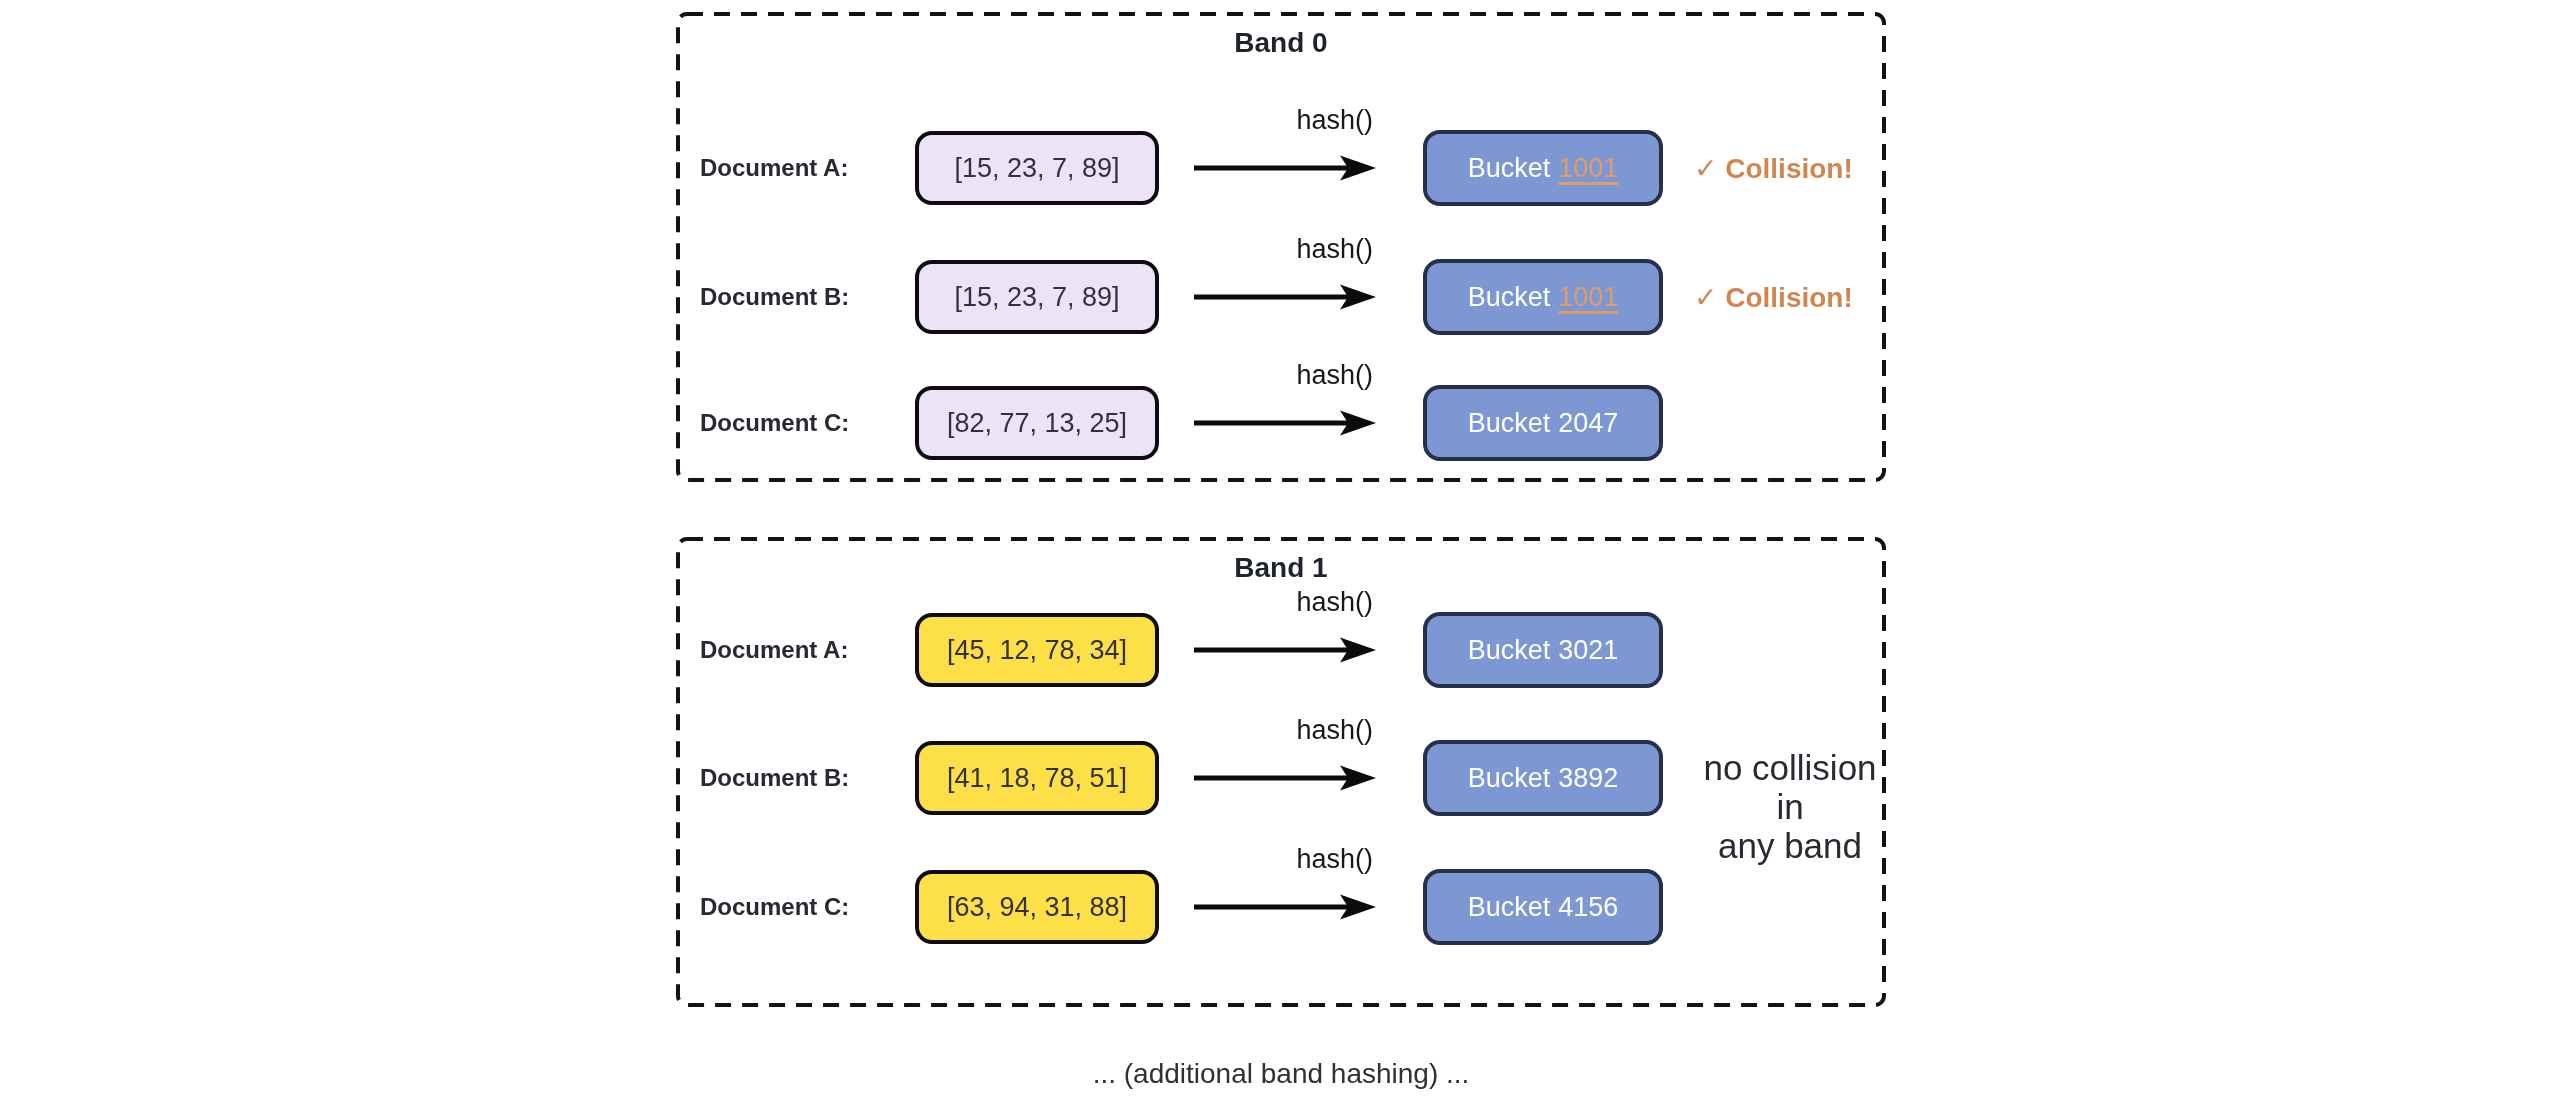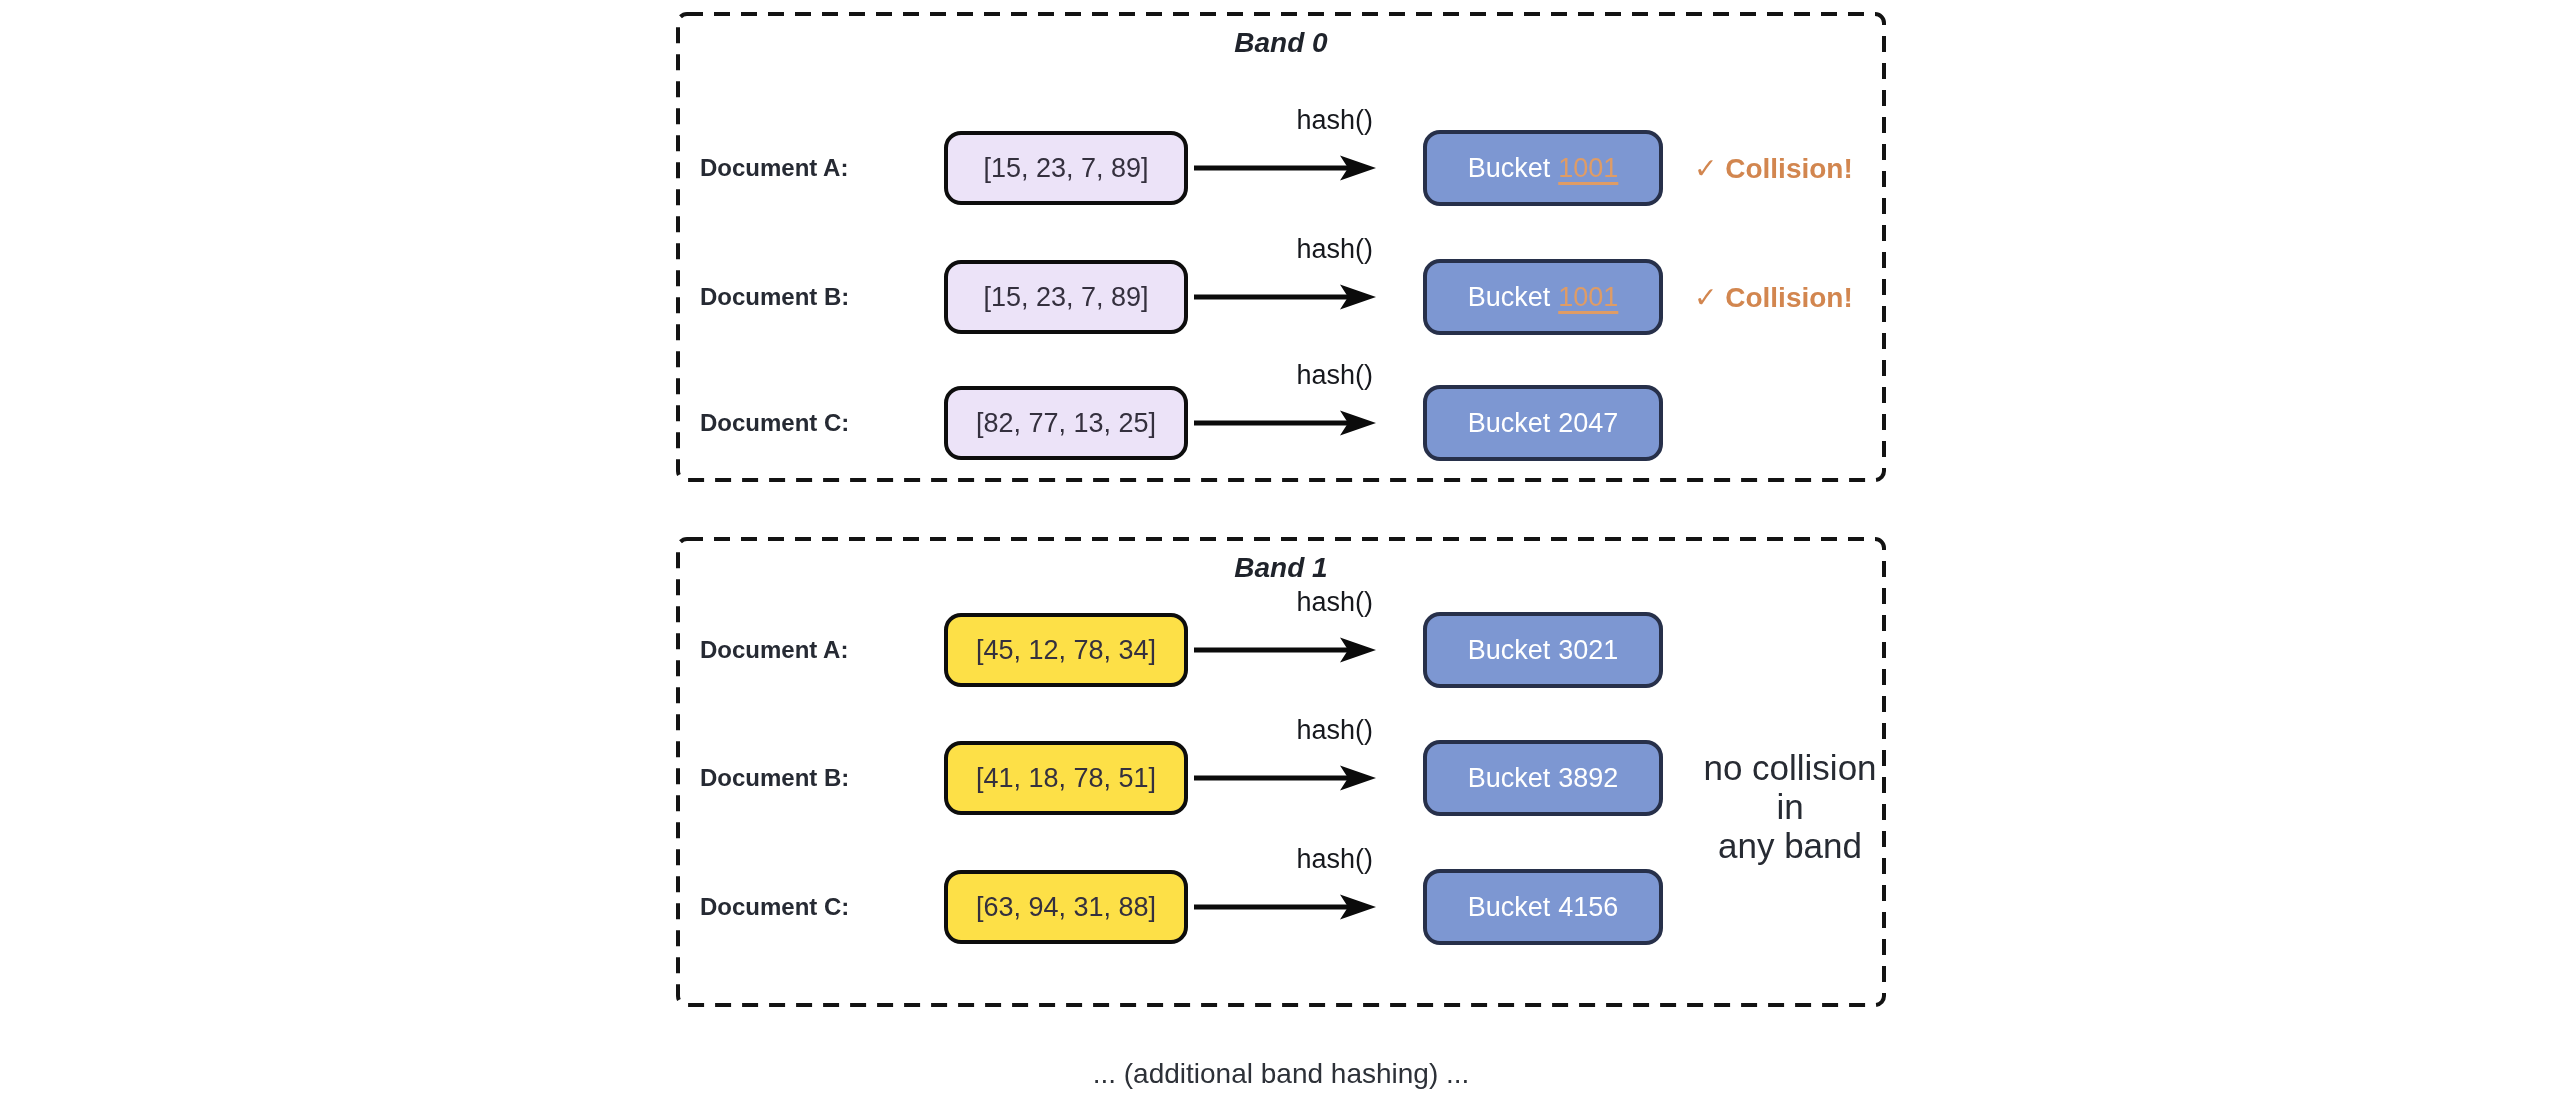--- a/index.html
+++ b/index.html
@@ -3,32 +3,32 @@
 <meta charset="utf-8">
 <style>
   html,body{margin:0;padding:0;background:#ffffff;}
   .canvas{
     position:relative;width:2560px;height:1096px;background:#ffffff;overflow:hidden;
     font-family:"Liberation Sans","DejaVu Sans",sans-serif;
   }
   .band-border{position:absolute;}
   .band-title{
     position:absolute;left:676px;width:1210px;text-align:center;
-    font-size:28px;font-weight:700;color:#1f232b;white-space:nowrap;font-style:italic;
+    font-size:28px;font-weight:700;color:#1f232b;white-space:nowrap;
   }
   .row{position:absolute;left:0;width:2560px;height:76px;}
   .row > *{position:absolute;top:50%;transform:translateY(-50%);}
   .doc-label{
     left:700px;width:210px;font-size:24px;font-weight:700;color:#262a33;white-space:nowrap;
   }
   .minhash-box{
     left:915px;width:244px;height:74px;box-sizing:border-box;
     border:4px solid #0d0d0d;border-radius:17px;
     display:flex;align-items:center;justify-content:center;
-    font-size:27px;color:#34303e;white-space:nowrap;margin-left:29px;
+    font-size:27px;color:#34303e;white-space:nowrap;
   }
   .band0-fill{background:#ece3f8;}
   .band1-fill{background:#fde047;}
   .hash-label{
     left:1197px;width:176px;top:-10px;text-align:right;
     font-size:27px;color:#16181d;white-space:nowrap;
   }
   .arrow{left:1192px;}
   .arrow line{stroke:#0b0b0b;stroke-width:5;}
   .arrow path{fill:#0b0b0b;}

